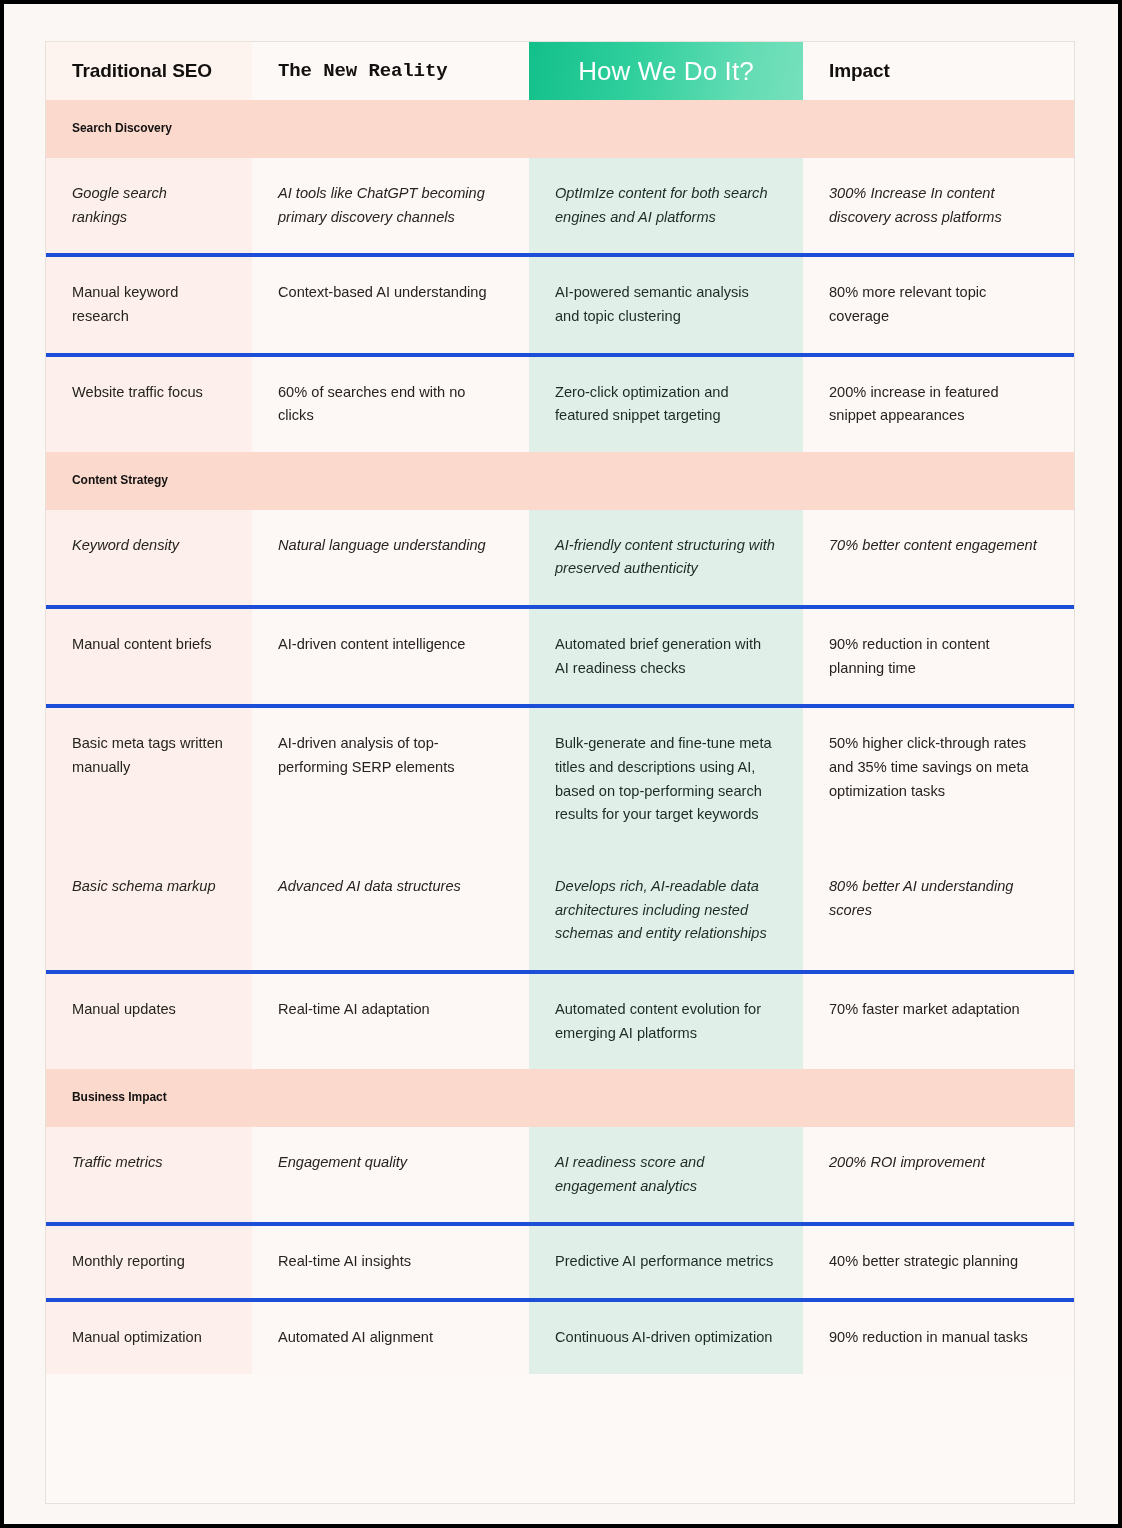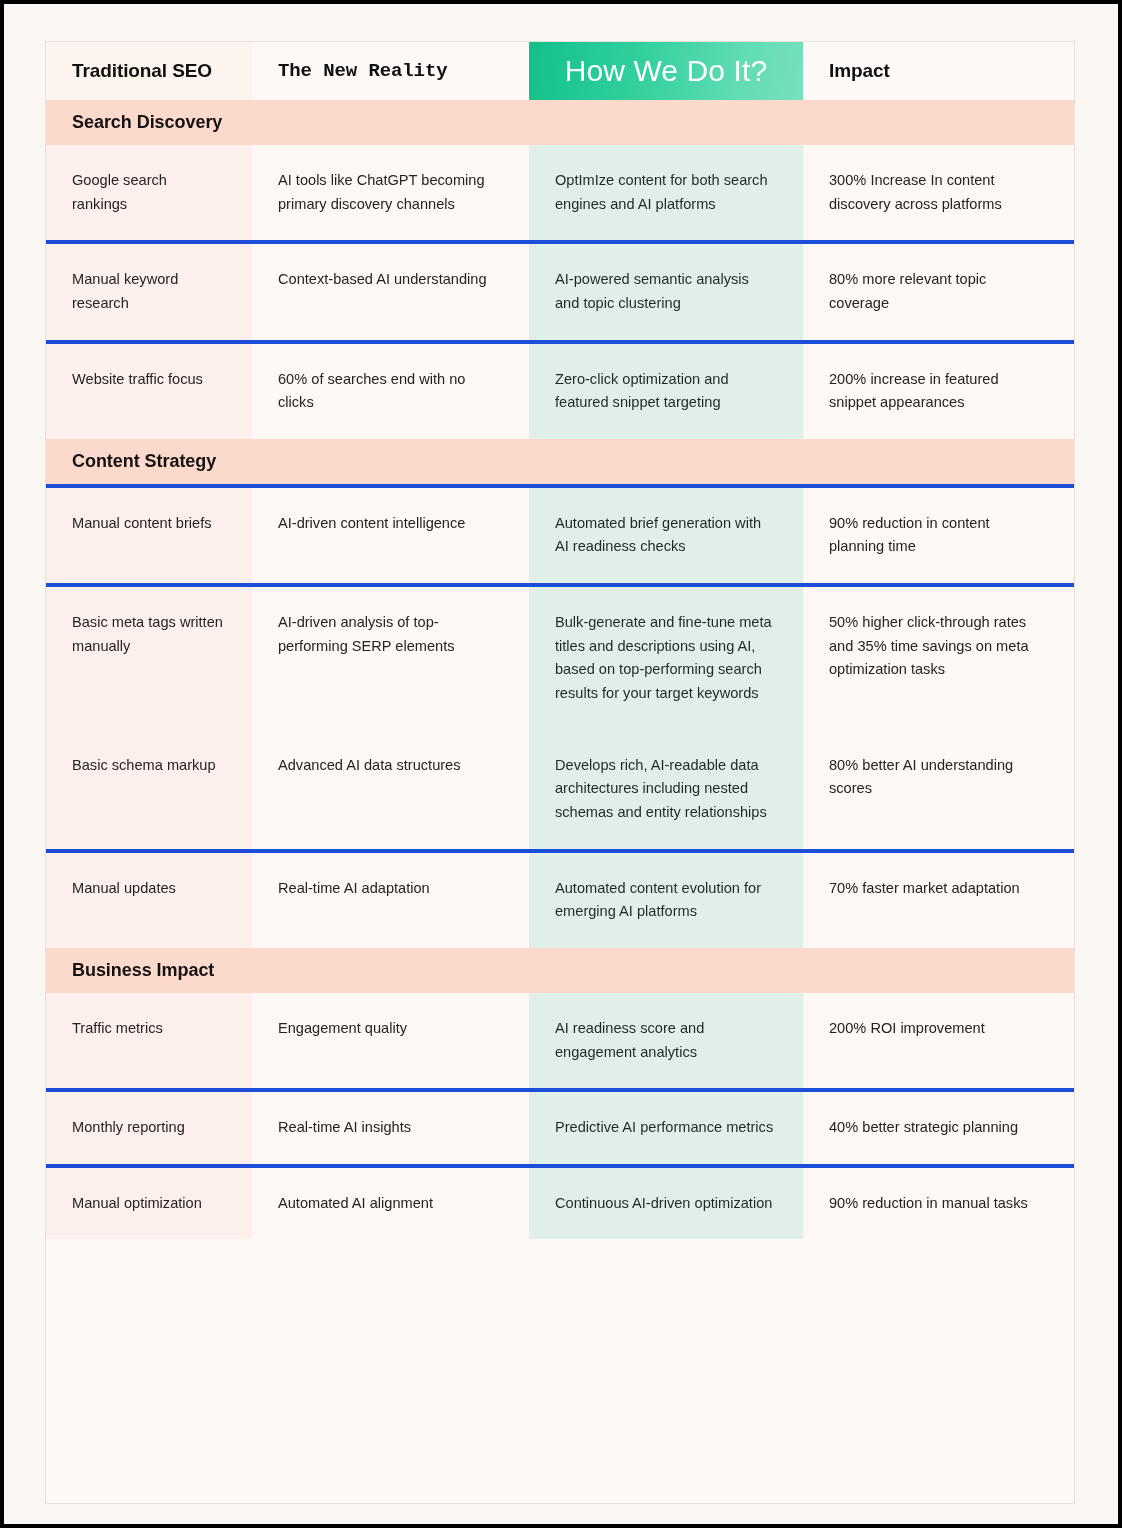--- a/index.html
+++ b/index.html
@@ -64,54 +64,54 @@
     letter-spacing: -0.1px;
     color: #12100f;
   }
   .hd.plain-1 { background: #fdf3ef; }
   .hd.plain-2 { background: #fdf9f7; font-family: Liberation Mono, monospace; }
   .hd.plain-4 { background: #fdf9f7; }
   .hd.highlight {
     background: linear-gradient(100deg, #13c08a 0%, #2fcf9c 38%, #63dcb4 78%, #76e0bd 100%);
     color: #ffffff;
     font-weight: normal;
-    font-size: 30px;
+    font-size: 26px;
     justify-content: center;
     letter-spacing: 0.1px;
   }
 
   
   tr.section td {
     padding: 0;
     border: 0;
   }
   .band {
     background: #fbd9cd;
-    height: 45px;
+    height: 58px;
     display: flex;
     align-items: center;
     padding: 4px 26px;
     box-sizing: border-box;
-    font-size: 18px;
+    font-size: 12px;
     font-weight: bold;
     color: #141211;
     letter-spacing: -0.05px;
   }
 
   
   tbody td {
     padding: 24px 26px 24px 26px;
     vertical-align: top;
     font-size: 14.6px;
     line-height: 1.62;
     color: #26231f;
     border-top: 4px solid #1d4ed8;
     box-sizing: border-box;
   }
-  tr.firstrow td { border-top: 0; }
+  tr.firstrow td { border-top: 0; font-style: italic; }
   td.col1 { background: #fdf0ec; }
   td.col2 { background: #fdf8f6; }
   td.col3 { background: #e0f0e9; }
   td.col4 { background: #fdf8f6; margin-left: 48px; }
   td.col1, td.col2, td.col4 { color: #26231f; }
   td.col3 { color: #1f2a26; }
 </style>
 </head>
 <body>
 
@@ -162,20 +162,26 @@
             <td class="col1">Website traffic focus</td>
             <td class="col2">60% of searches end with no clicks</td>
             <td class="col3">Zero-click optimization and featured snippet targeting</td>
             <td class="col4">200% increase in featured snippet appearances</td>
           </tr>
           <tr class="section">
             <td colspan="4">
               <div class="band">Content Strategy</div>
             </td>
           </tr>
+          <tr class="firstrow">
+            <td class="col1">Keyword density</td>
+            <td class="col2">Natural language understanding</td>
+            <td class="col3">AI-friendly content structuring with preserved authenticity</td>
+            <td class="col4">70% better content engagement</td>
+          </tr>
           <tr>
             <td class="col1">Manual content briefs</td>
             <td class="col2">AI-driven content intelligence</td>
             <td class="col3">Automated brief generation with AI readiness checks</td>
             <td class="col4">90% reduction in content planning time</td>
           </tr>
           <tr>
             <td class="col1">Basic meta tags written manually</td>
             <td class="col2">AI-driven analysis of top-performing SERP elements</td>
             <td class="col3">Bulk-generate and fine-tune meta titles and descriptions using AI, based on top-performing search results for your target keywords</td>

